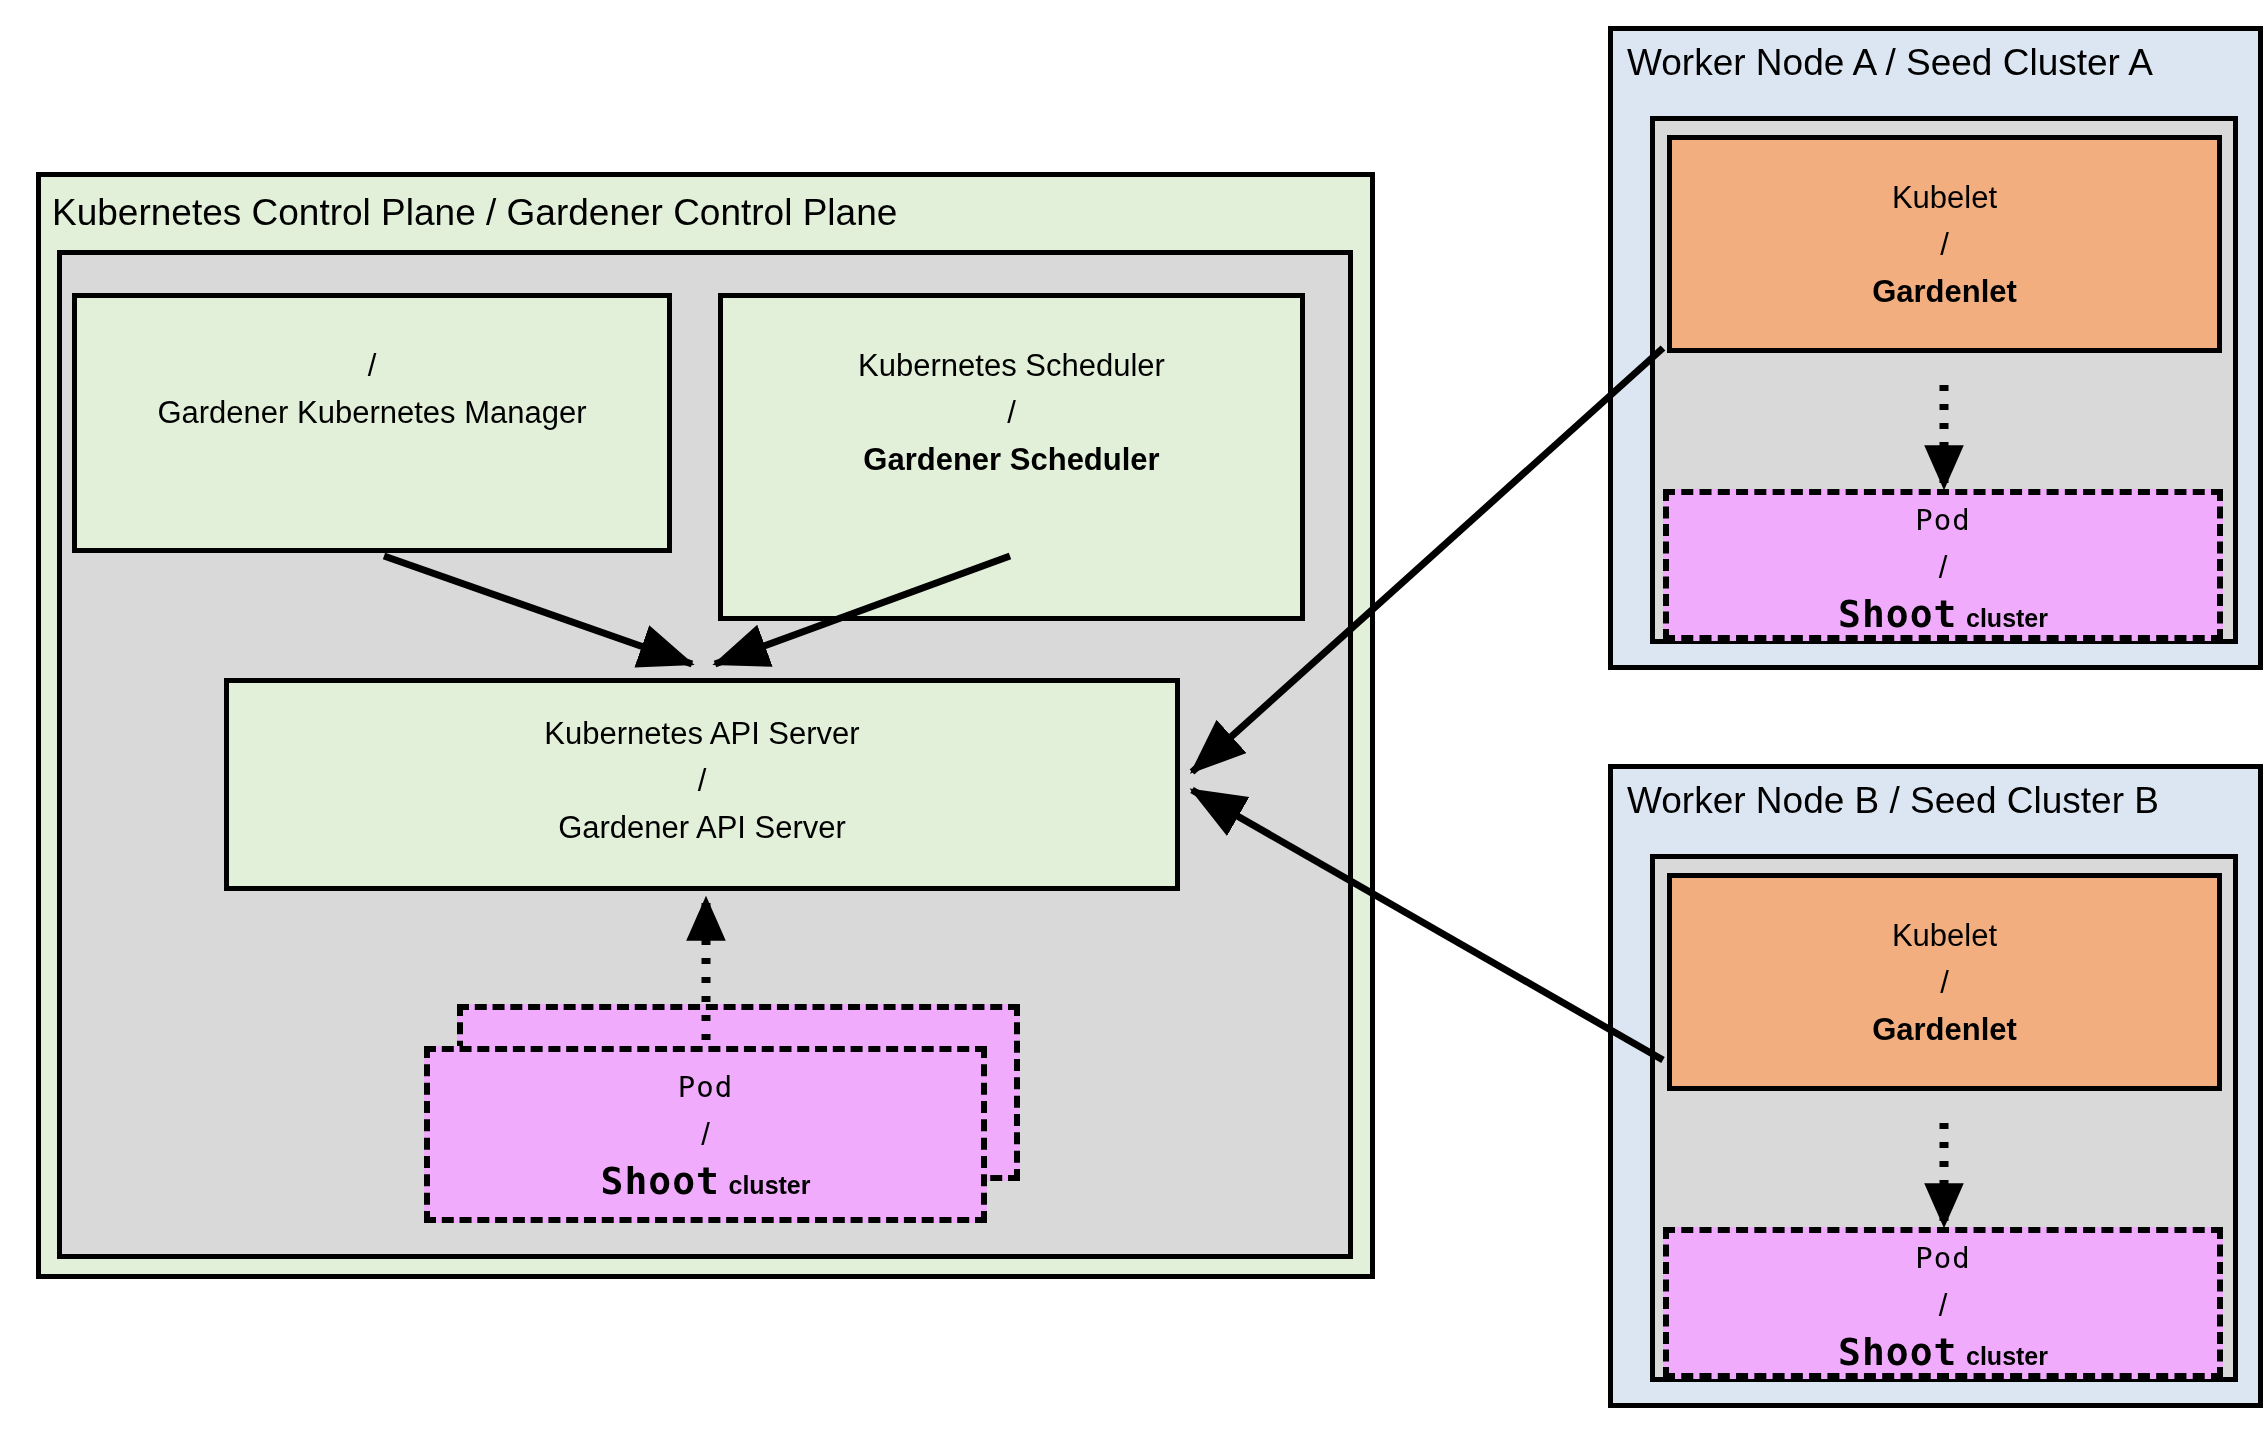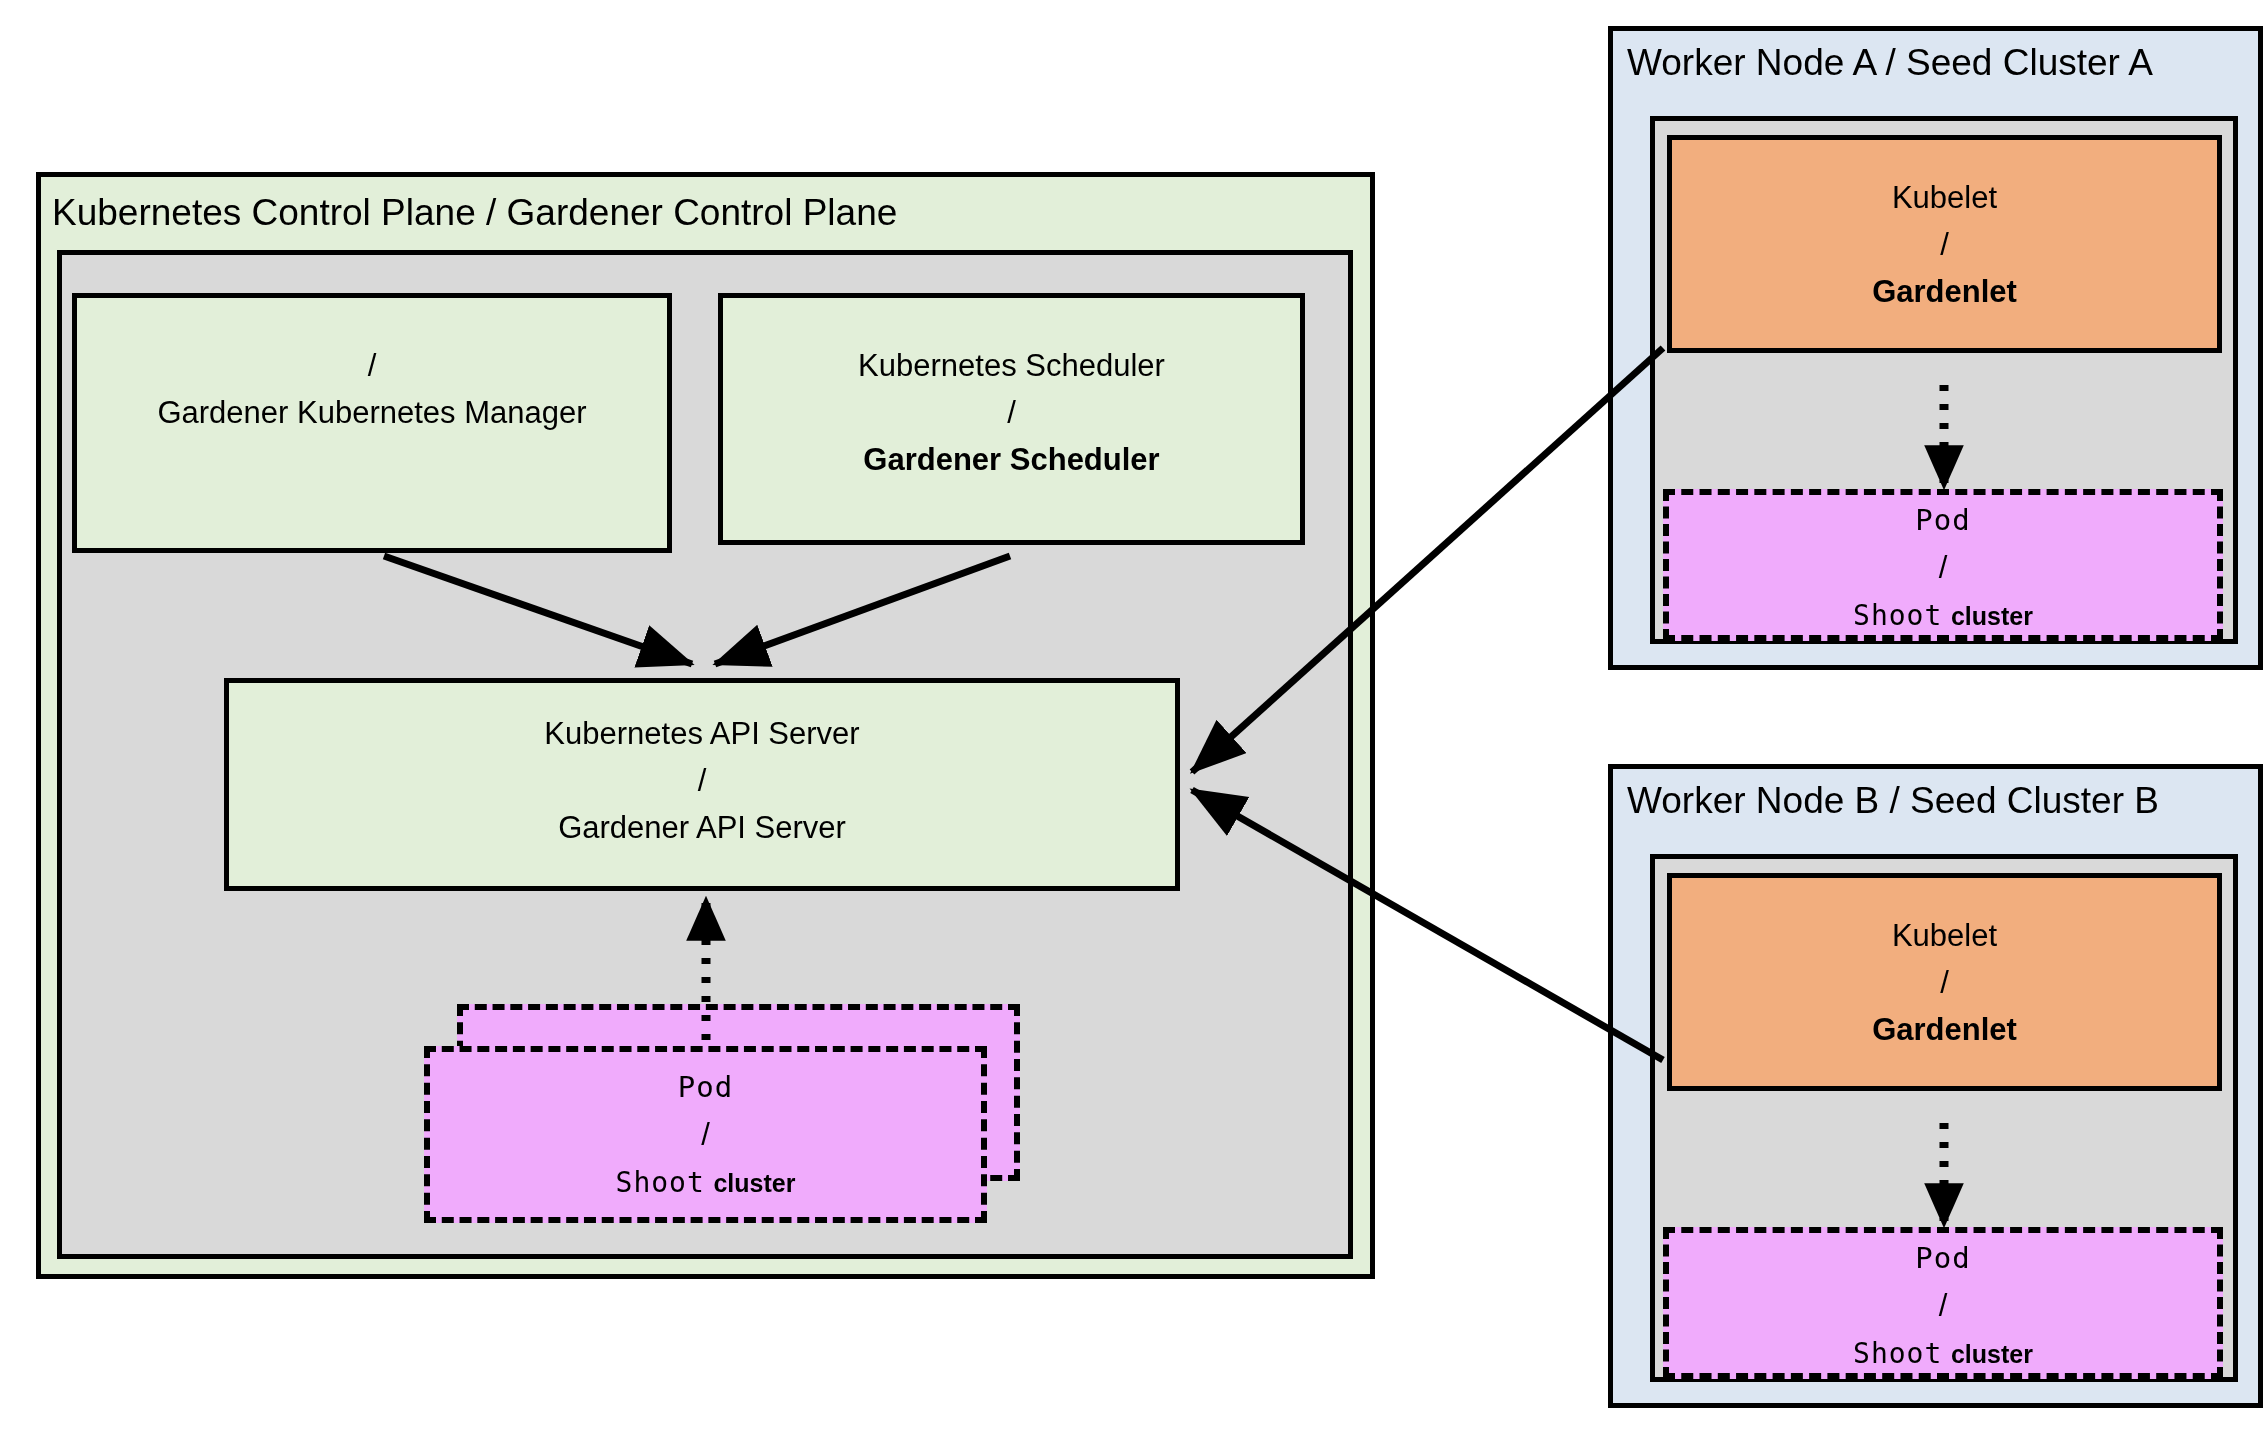--- a/index.html
+++ b/index.html
@@ -61,22 +61,23 @@
     white-space: nowrap;
   }
   .ln.bold { font-weight: bold; }
   .ln.mono {
     font-family: "DejaVu Sans Mono", monospace;
     font-size: 29px;
     letter-spacing: 1px;
   }
   .ln .mono-part {
     font-family: "DejaVu Sans Mono", monospace;
-    font-size: 28px;
+    font-size: 38px;
     letter-spacing: 1px;
+    font-weight: bold;
   }
   .ln .bold-part {
     font-family: "Liberation Sans", sans-serif;
     font-weight: bold;
     font-size: 25px;
   }
   .slash { font-size: 31px; }
 
   
   #arrows {
@@ -101,21 +102,21 @@
   <div class="box fill-grey" style="left:57px; top:250px; width:1296px; height:1009px;">
   </div>
 
   <div class="box fill-green" style="left:72px; top:293px; width:600px; height:260px;">
     <div class="stack" style="top:44px;">
       <span class="ln slash">/</span>
       <span class="ln">Gardener Kubernetes Manager</span>
     </div>
   </div>
 
-  <div class="box fill-green" style="left:718px; top:293px; width:587px; height:252px;">
+  <div class="box fill-green" style="left:718px; top:293px; width:587px; height:328px;">
     <div class="stack" style="top:44px;">
       <span class="ln">Kubernetes Scheduler</span>
       <span class="ln slash">/</span>
       <span class="ln bold">Gardener Scheduler</span>
     </div>
   </div>
 
   <div class="box fill-green" style="left:224px; top:678px; width:956px; height:213px;">
     <div class="stack" style="top:27px;">
       <span class="ln">Kubernetes API Server</span>

